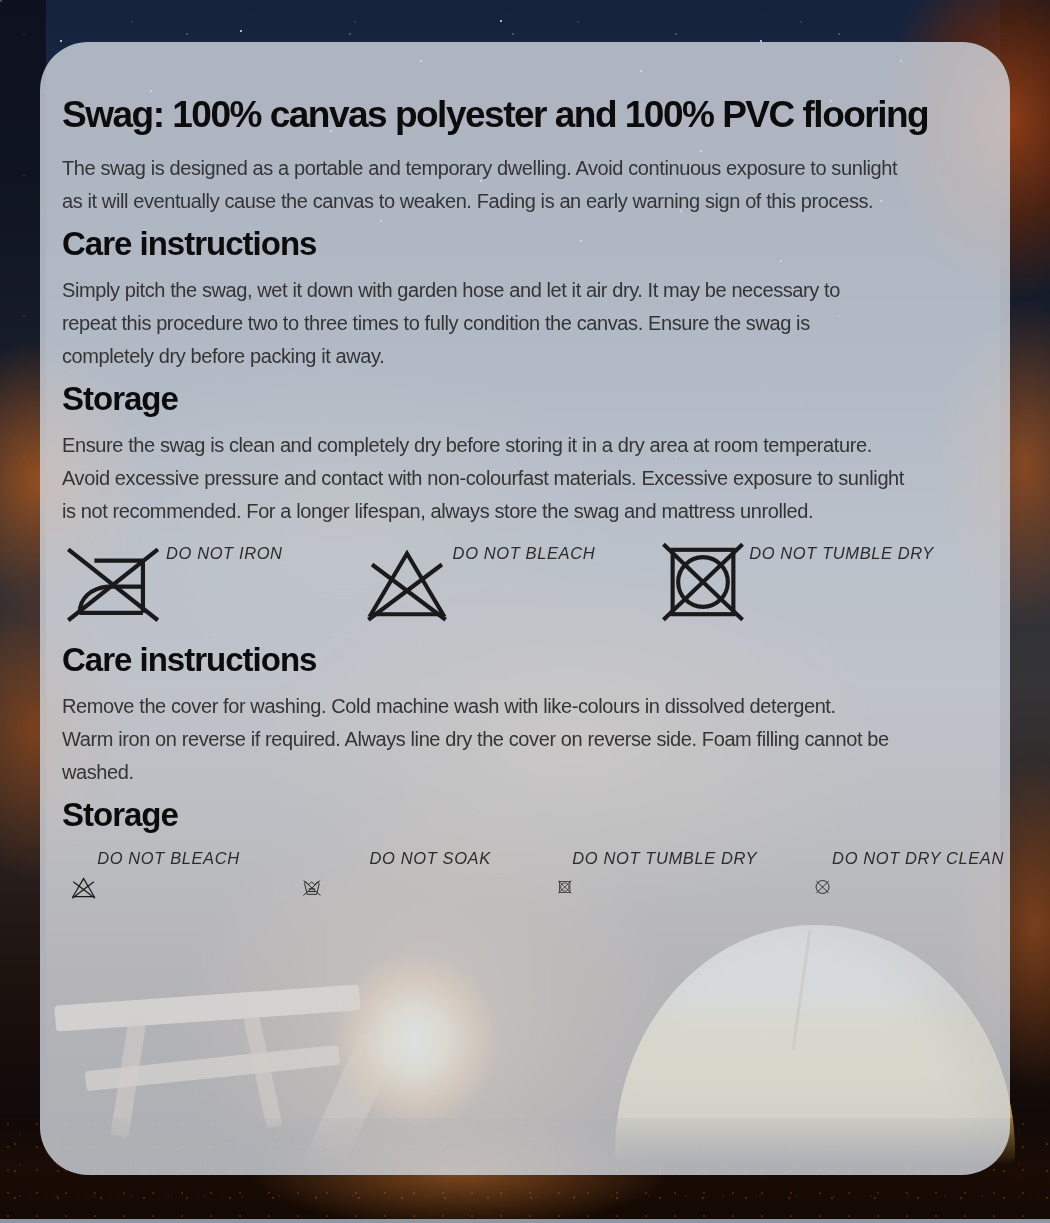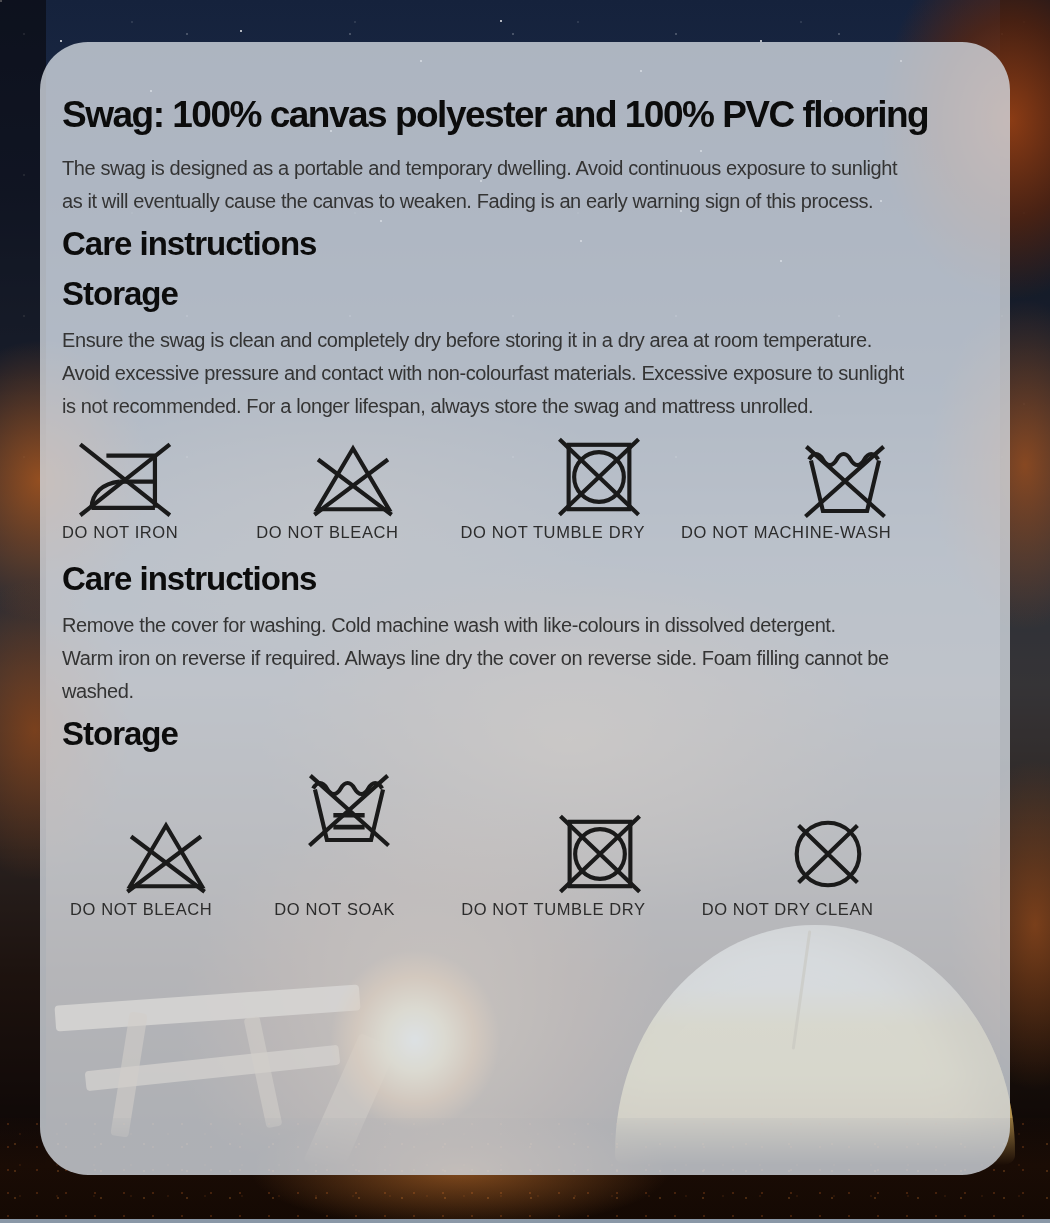--- a/index.html
+++ b/index.html
@@ -74,21 +74,21 @@
   .card-content{padding:50px 6px 0 22px;color:#333;}
   .title{margin:0 0 14px 0;font-size:37px;line-height:46px;font-weight:800;
          letter-spacing:-1.5px;color:#0c0c0c;white-space:nowrap;}
   .section-heading{margin:6px 0 10px 0;font-size:33px;line-height:40px;font-weight:700;
          letter-spacing:-1px;color:#0c0c0c;white-space:nowrap;}
   .body-text{margin:0 0 6px 0;font-size:20px;line-height:33px;letter-spacing:-0.4px;
          color:#343434;white-space:pre-line;}
   .care-row{display:flex;align-items:flex-end;}
   .care-row-1{margin:12px 0 16px 0;}
   .care-row-2{margin:10px 0 0 0;}
-  .care-item{display:flex;flex-direction:column;align-items:flex-end;}
+  .care-item{display:flex;flex-direction:row;align-items:flex-start;font-style:italic;}
   .care-item svg{display:block;}
   .care-label{margin-top:2px;font-size:16.5px;line-height:22px;letter-spacing:.6px;
          color:#2c2c2c;white-space:nowrap;}
   
   .r1-i1{margin-left:0;min-width:112px;}
   .r1-i2{margin-left:78px;min-width:132px;}
   .r1-i3{margin-left:62px;min-width:172px;}
   .r1-i4{margin-left:36px;min-width:202px;}
   .r2-i1{margin-left:8px;min-width:132px;}
   .r2-i2{margin-left:62px;min-width:120px;gap:48px;}
@@ -126,20 +126,23 @@
     <div class="bottom-strip"></div>
   </div>
 
   <div class="card">
     <div class="card-content">
       <h1 class="title">Swag: 100% canvas polyester and 100% PVC flooring</h1>
       <p class="body-text">The swag is designed as a portable and temporary dwelling. Avoid continuous exposure to sunlight
 as it will eventually cause the canvas to weaken. Fading is an early warning sign of this process.</p>
 
       <h2 class="section-heading">Care instructions</h2>
+      <p class="body-text">Simply pitch the swag, wet it down with garden hose and let it air dry. It may be necessary to
+repeat this procedure two to three times to fully condition the canvas. Ensure the swag is
+completely dry before packing it away.</p>
 
       <h2 class="section-heading">Storage</h2>
       <p class="body-text">Ensure the swag is clean and completely dry before storing it in a dry area at room temperature.
 Avoid excessive pressure and contact with non-colourfast materials. Excessive exposure to sunlight
 is not recommended. For a longer lifespan, always store the swag and mattress unrolled.</p>
 
       <div class="care-row care-row-1">
         <div class="care-item r1-i1">
           <svg width="104" height="84" viewBox="0 0 110 90" fill="none">
             <g stroke="#1a1a1a" stroke-width="4.5">
@@ -161,30 +164,20 @@
         <div class="care-item r1-i3">
           <svg width="92" height="84" viewBox="0 0 100 90" fill="none">
             <g stroke="#1a1a1a" stroke-width="4.5">
               <rect x="17" y="10" width="66" height="70"></rect>
               <circle cx="50" cy="45" r="27"></circle>
               <path d="M7 4 L93 86 M93 4 L7 86"></path>
             </g>
           </svg>
           <span class="care-label">DO NOT TUMBLE DRY</span>
         </div>
-        <div class="care-item r1-i4">
-          <svg width="92" height="84" viewBox="0 0 100 90" fill="none">
-            <g stroke="#1a1a1a" stroke-width="4.5">
-              <path d="M11 26 c4.5 -8 10.5 -8 15 0 c4.5 8 10.5 8 15 0 c4.5 -8 10.5 -8 15 0 c4.5 8 10.5 8 15 0 c4.5 -8 10.5 -8 15 0"></path>
-              <path d="M13 27 L26 82 H74 L87 27"></path>
-              <path d="M8 12 L93 88 M92 12 L7 88"></path>
-            </g>
-          </svg>
-          <span class="care-label">DO NOT MACHINE-WASH</span>
-        </div>
       </div>
 
       <h2 class="section-heading">Care instructions</h2>
       <p class="body-text">Remove the cover for washing. Cold machine wash with like-colours in dissolved detergent.
 Warm iron on reverse if required. Always line dry the cover on reverse side. Foam filling cannot be
 washed.</p>
 
       <h2 class="section-heading">Storage</h2>
 
       <div class="care-row care-row-2">

